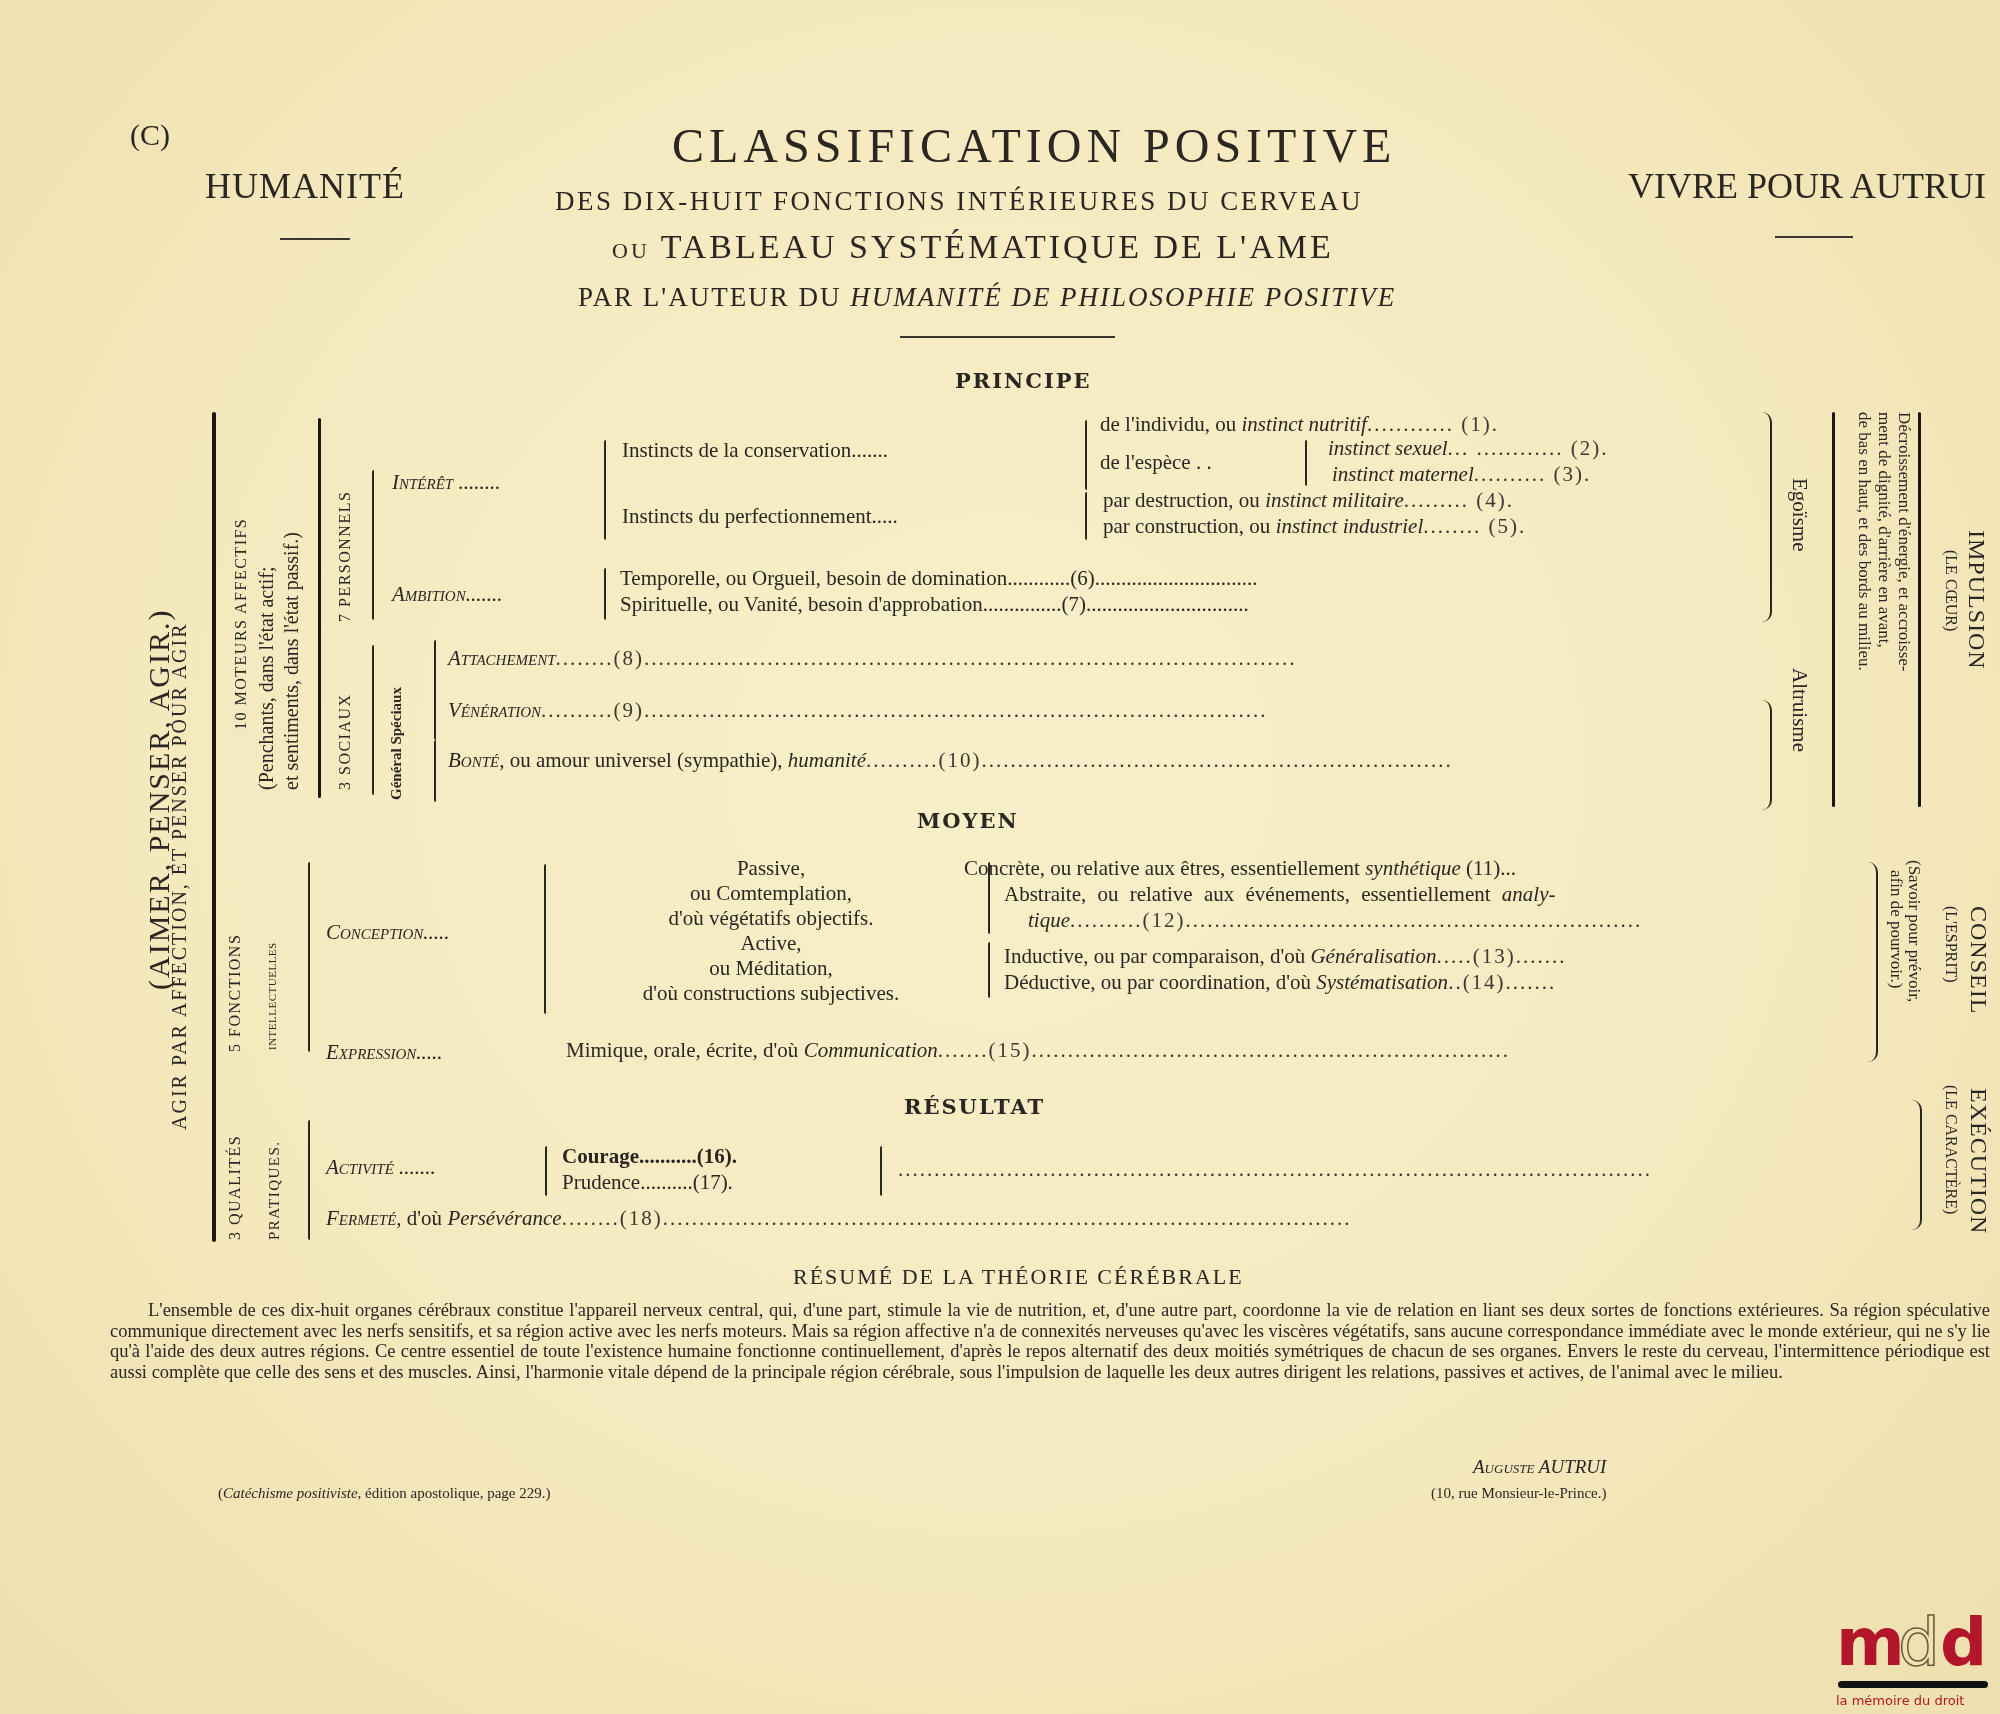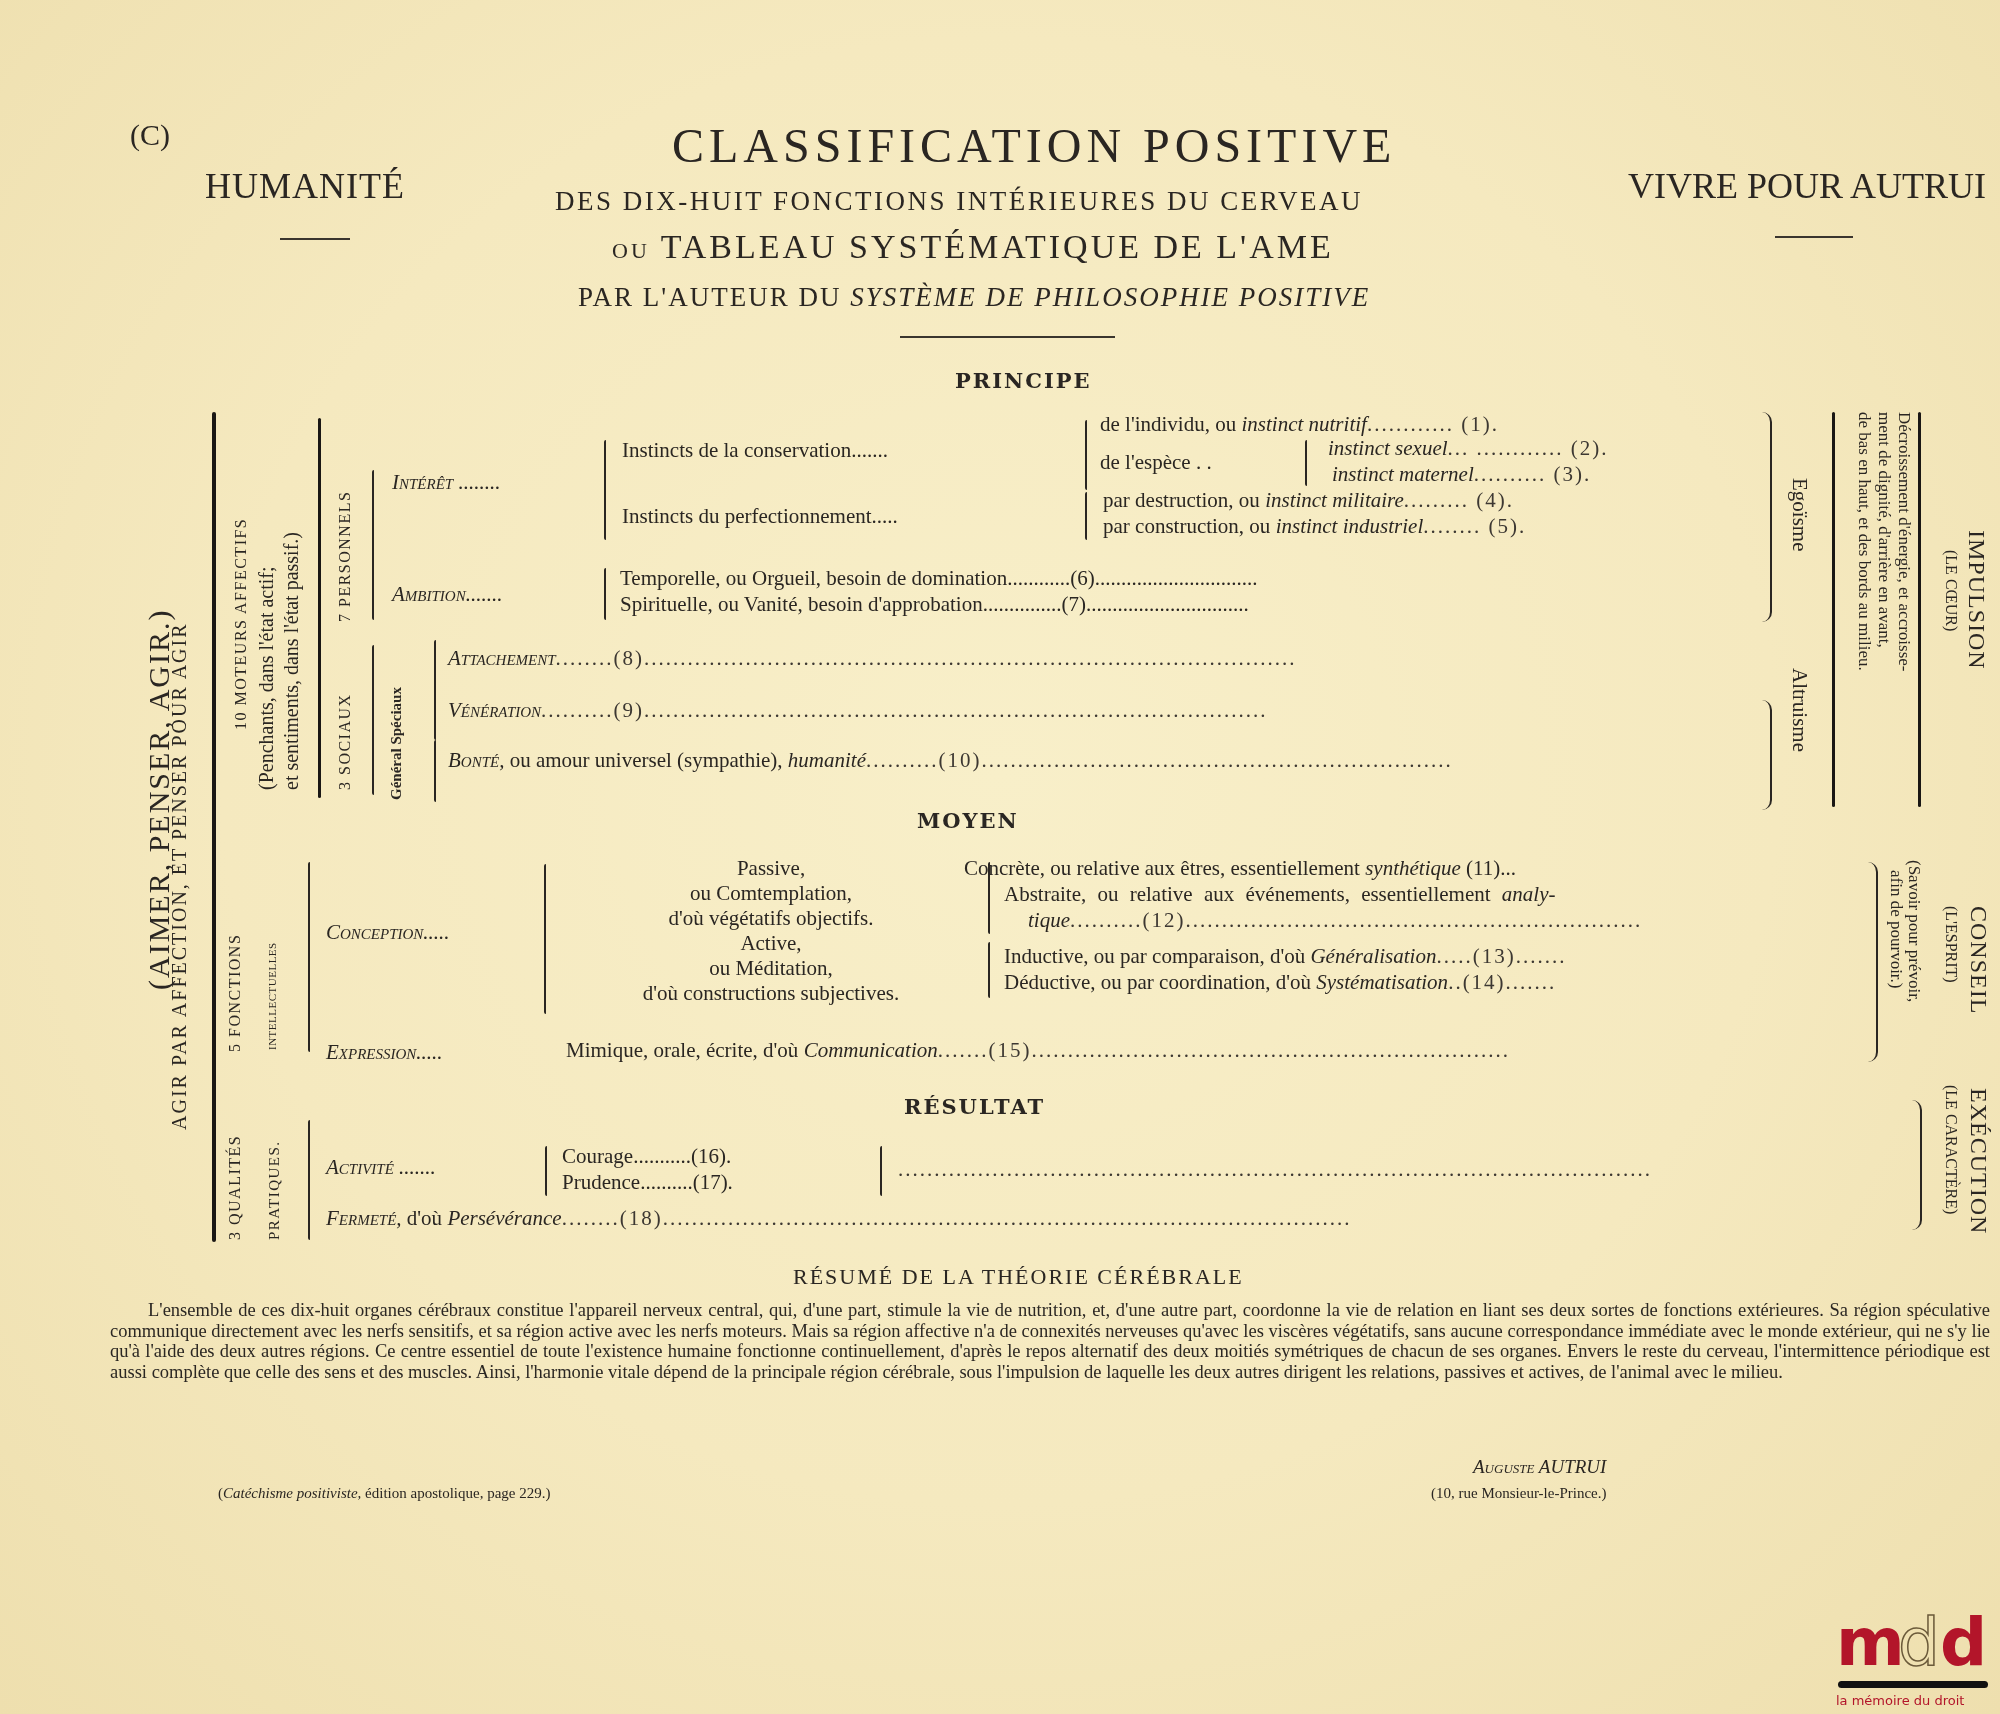--- a/index.html
+++ b/index.html
@@ -35,21 +35,21 @@
 <div class="rule" style="left:1775px;top:236px;width:78px;"></div>
 
 <div class="abs" style="left:672px;top:118px;font-size:48px;letter-spacing:5px;">CLASSIFICATION POSITIVE</div>
 <div class="abs" style="left:555px;top:186px;font-size:27px;letter-spacing:2.5px;">DES DIX-HUIT FONCTIONS INTÉRIEURES DU CERVEAU</div>
 <div class="abs" style="left:612px;top:228px;font-size:34px;letter-spacing:3px;">
   <span style="font-size:22px;">OU</span>
   <span>TABLEAU SYSTÉMATIQUE DE L'AME</span>
 </div>
 <div class="abs" style="left:578px;top:282px;font-size:27px;letter-spacing:2px;">
   <span>PAR L'AUTEUR DU</span>
-  <span class="it">SYSTÈME DE PHILOSOPHIE POSITIVE</span>
+  <span class="it">HUMANITÉ DE PHILOSOPHIE POSITIVE</span>
 </div>
 <div class="rule" style="left:900px;top:336px;width:215px;"></div>
 
 <div class="vtext" style="left:142px;top:990px;font-size:30px;letter-spacing:2px;">(AIMER, PENSER, AGIR.)</div>
 <div class="vtext" style="left:168px;top:1130px;font-size:20px;letter-spacing:2px;">AGIR PAR AFFECTION, ET PENSER POUR AGIR</div>
 <div class="bigbar" style="left:212px;top:412px;height:830px;"></div>
 
 <div class="vtext" style="left:232px;top:730px;font-size:16px;letter-spacing:1.5px;">10 MOTEURS AFFECTIFS</div>
 <div class="vtext" style="left:255px;top:790px;font-size:20px;">(Penchants, dans l'état actif;</div>
 <div class="vtext" style="left:280px;top:790px;font-size:20px;">et sentiments, dans l'état passif.)</div>
@@ -178,21 +178,21 @@
 <div class="vtext-cw" style="left:1924px;top:860px;font-size:17px;">(Savoir pour prévoir,</div>
 <div class="vtext-cw" style="left:1906px;top:870px;font-size:17px;">afin de pourvoir.)</div>
 <div class="vtext-cw" style="left:1992px;top:906px;font-size:24px;letter-spacing:1px;">CONSEIL</div>
 <div class="vtext-cw" style="left:1960px;top:906px;font-size:16px;">(L'ESPRIT)</div>
 
 <div class="abs heavy" style="left:904px;top:1094px;font-size:21px;">RÉSULTAT</div>
 
 <div class="brace" style="left:308px;top:1120px;height:120px;"></div>
 <div class="abs row sc" style="left:326px;top:1155px;">Activité .......</div>
 <div class="brace" style="left:545px;top:1146px;height:50px;"></div>
-<div class="abs row" style="left:562px;top:1144px;">Courage...........(16).</div>
+<div class="abs row" style="left:562px;top:1144px;font-weight:bold;">Courage...........(16).</div>
 <div class="abs row" style="left:562px;top:1170px;text-align:right;">Prudence..........(17).</div>
 <div class="brace" style="left:880px;top:1146px;height:50px;"></div>
 <div class="abs row dots" style="left:898px;top:1157px;">........................................................................................................</div>
 <div class="abs row" style="left:326px;top:1206px;">
   <span class="sc">Fermeté,</span>
   <span>d'où</span>
   <span class="it">Persévérance</span><span class="dots">........(18)...............................................................................................</span>
 </div>
 <div class="brace-r" style="left:1912px;top:1100px;width:8px;height:130px;"></div>
 <div class="vtext-cw" style="left:1992px;top:1088px;font-size:24px;letter-spacing:1px;">EXÉCUTION</div>

